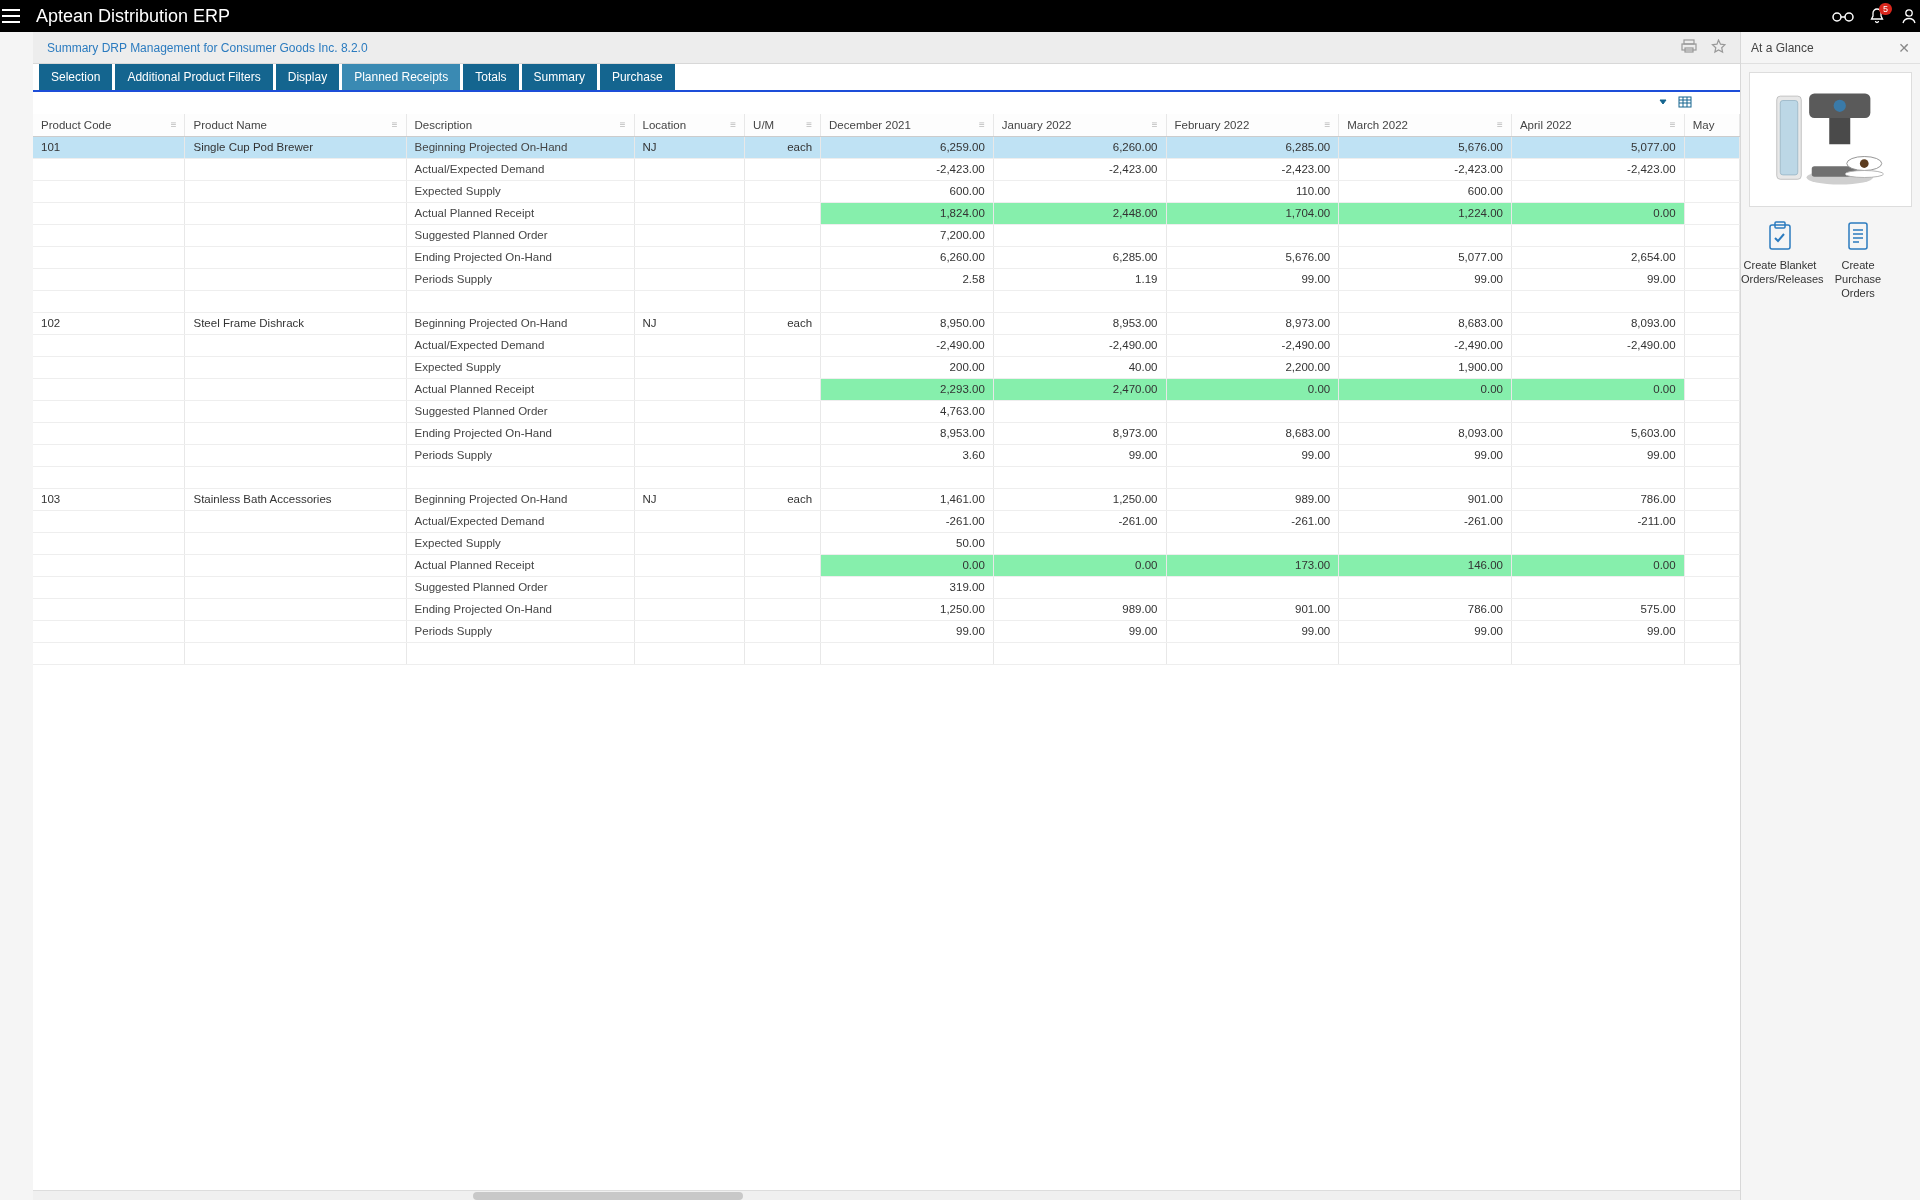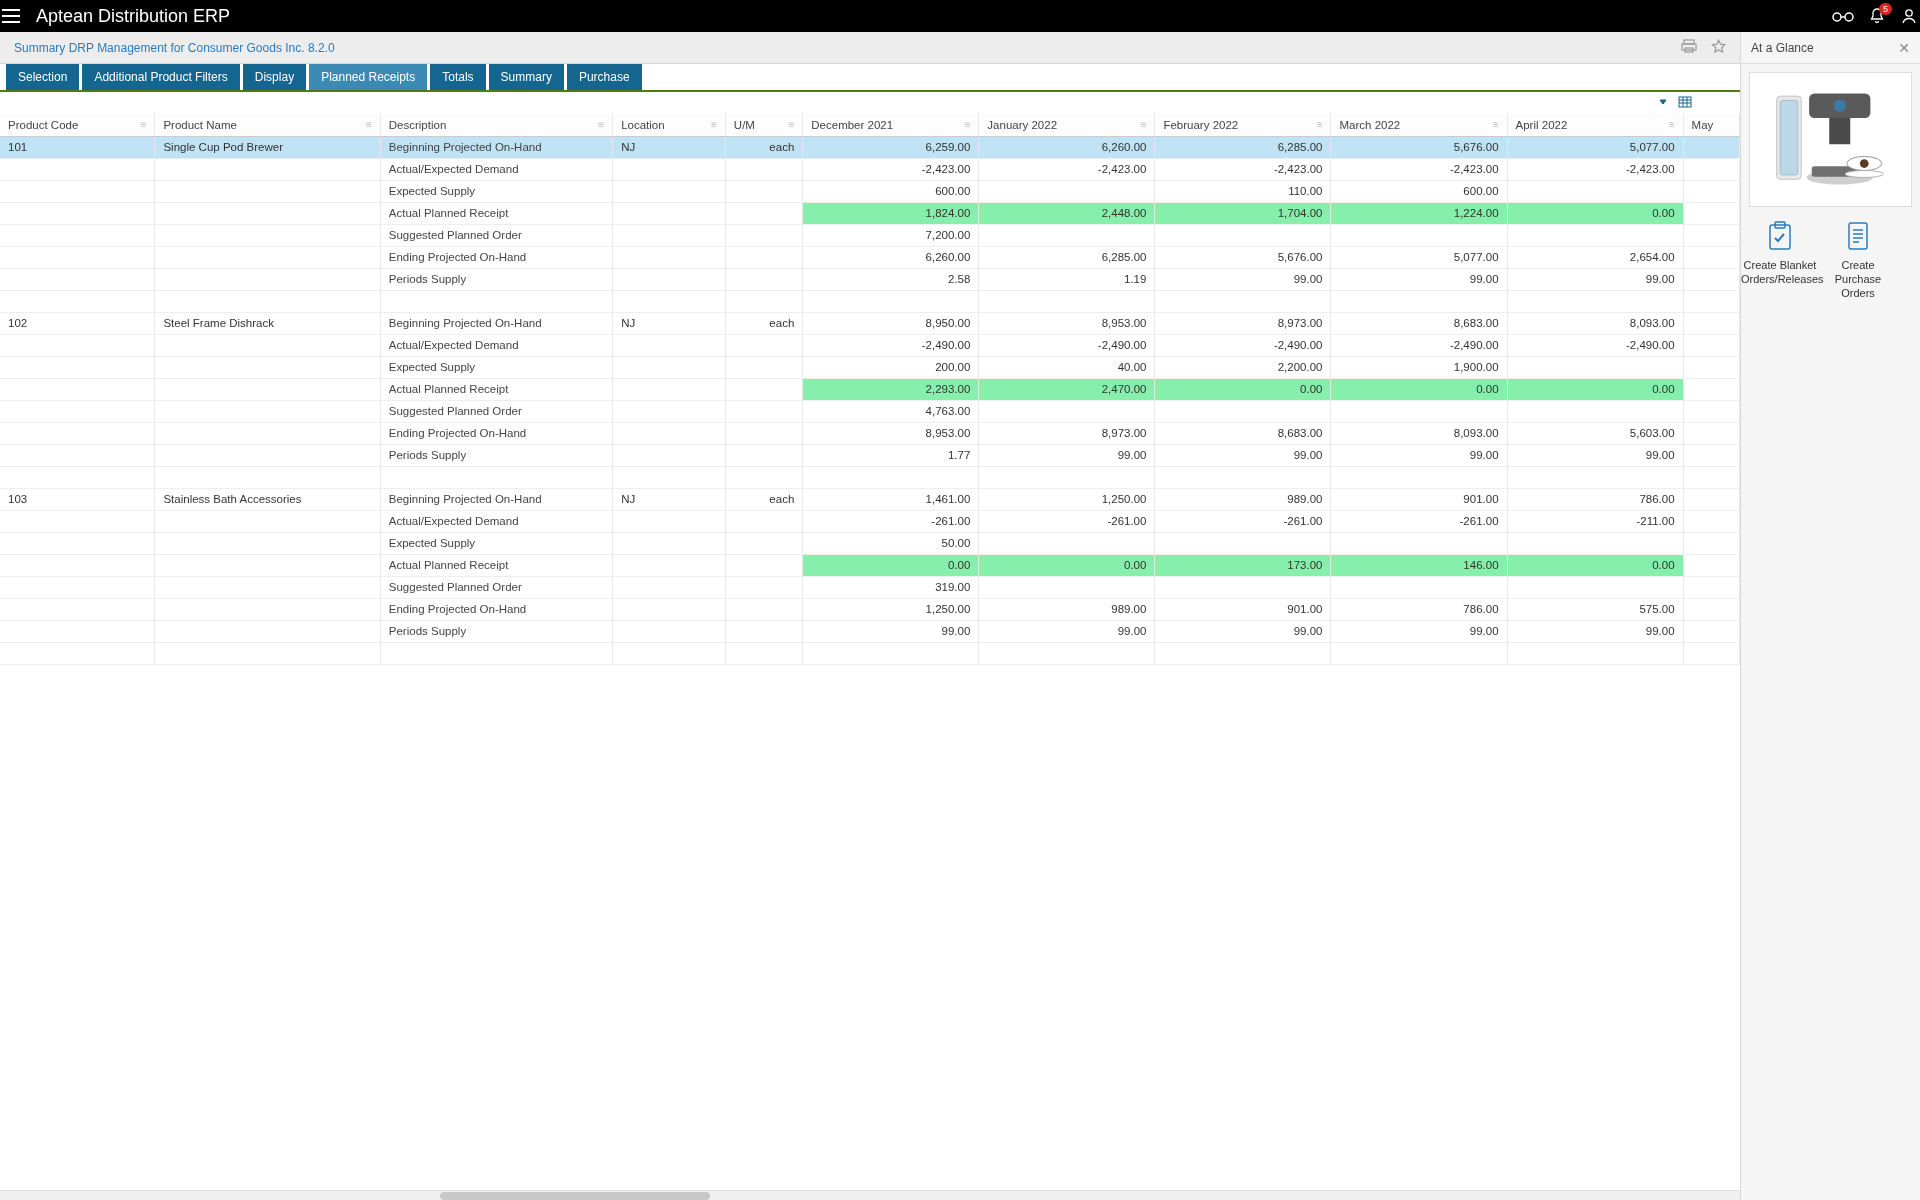--- a/index.html
+++ b/index.html
@@ -45,34 +45,34 @@
     border-bottom:1px solid #e0e0e0;
     height:30px;
     display:flex; align-items:center;
     padding:0 14px;
     gap:12px;
   }
   .subheader .back { color:#888; cursor:pointer;}
   .subheader .gear svg { stroke:#888; fill:none;}
   .subheader .page-title { font-size:13px; color:#333; }
 
-  .layout { display:flex; height: calc(100vh - 32px); }
+  .layout { display:flex; height: calc(100vh - 32px); margin-left: 33px; }
   .main { flex:1; display:flex; flex-direction:column; background:#fff; min-width:0;}
   .sidepanel { width:180px; border-left:1px solid #d8d8d8; background:#f5f5f5; display:flex; flex-direction:column;}
   .sidepanel-header { display:flex; justify-content:space-between; align-items:center; height:32px; padding:0 10px; color:#444; border-bottom:1px solid #e0e0e0;}
   .sidepanel-header .close { color:#888; cursor:pointer; font-size:14px;}
   .product-img-card { margin:8px; background:#fff; border:1px solid #ddd; height:135px; display:flex; align-items:center; justify-content:center;}
   .product-img-card svg { max-width: 140px; max-height: 120px;}
   .actions { display:flex; justify-content:flex-start; margin-top:4px; }
   .action-btn { width:78px; text-align:center; font-size:11px; color:#333; cursor:pointer; line-height:1.25;}
   .action-btn .abox { width:28px; height:34px; margin:0 auto 6px; display:flex; align-items:center; justify-content:center;}
   .action-btn svg { stroke:#2b7bbf; fill:none;}
 
   
-  .tabs { display:flex; background:#fff; border-bottom:2px solid #4d7c0f; padding-left:6px;}
+  .tabs { display:flex; background:#fff; border-bottom:2px solid #1d4ed8; padding-left:6px;}
   .tab { background:#14658f; color:#fff; padding:6px 12px; margin-right:3px; font-size:12px; cursor:pointer;}
   .tab.active { background:#3a8ab3; }
 
   .toolbar-row { height:22px; display:flex; justify-content:flex-end; align-items:center; padding-right:48px; gap:8px; background:#fff;}
   .toolbar-row svg { stroke:#14658f; fill:none; }
 
   
   .grid-wrap { flex:1; overflow:auto; position:relative; background:#fff;}
   table.grid { border-collapse:collapse; width:100%; table-layout:fixed; }
   table.grid th, table.grid td {
@@ -405,21 +405,21 @@
               <td class="num">8,093.00</td>
               <td class="num">5,603.00</td>
               <td class="num"></td>
             </tr>
             <tr>
               <td class="code"></td>
               <td class="name"></td>
               <td class="desc">Periods Supply</td>
               <td class="loc"></td>
               <td class="um"></td>
-              <td class="num">1.77</td>
+              <td class="num">3.60</td>
               <td class="num">99.00</td>
               <td class="num">99.00</td>
               <td class="num">99.00</td>
               <td class="num">99.00</td>
               <td class="num"></td>
             </tr>
             <tr class="spacer">
               <td></td>
               <td></td>
               <td></td>

